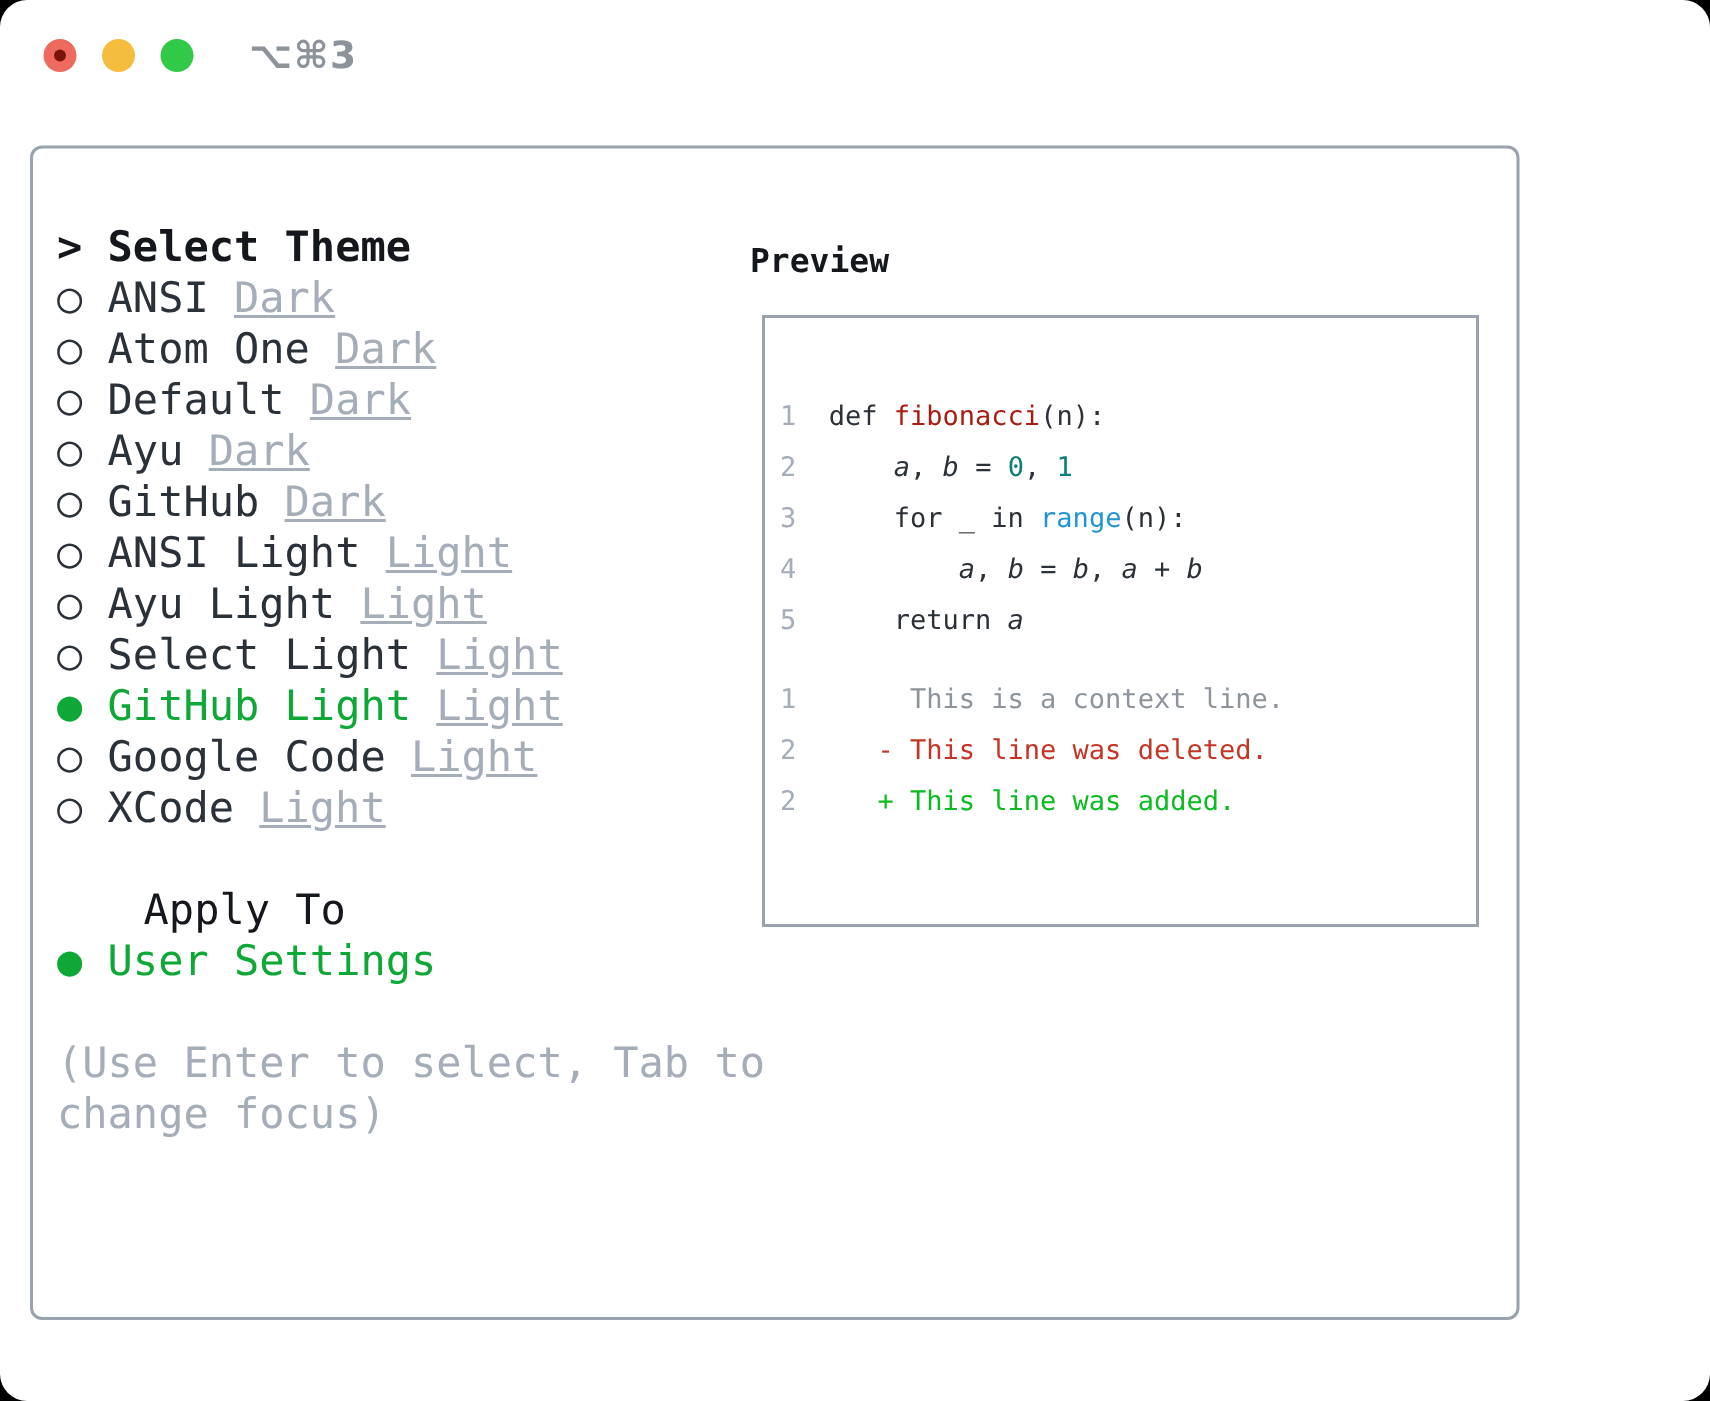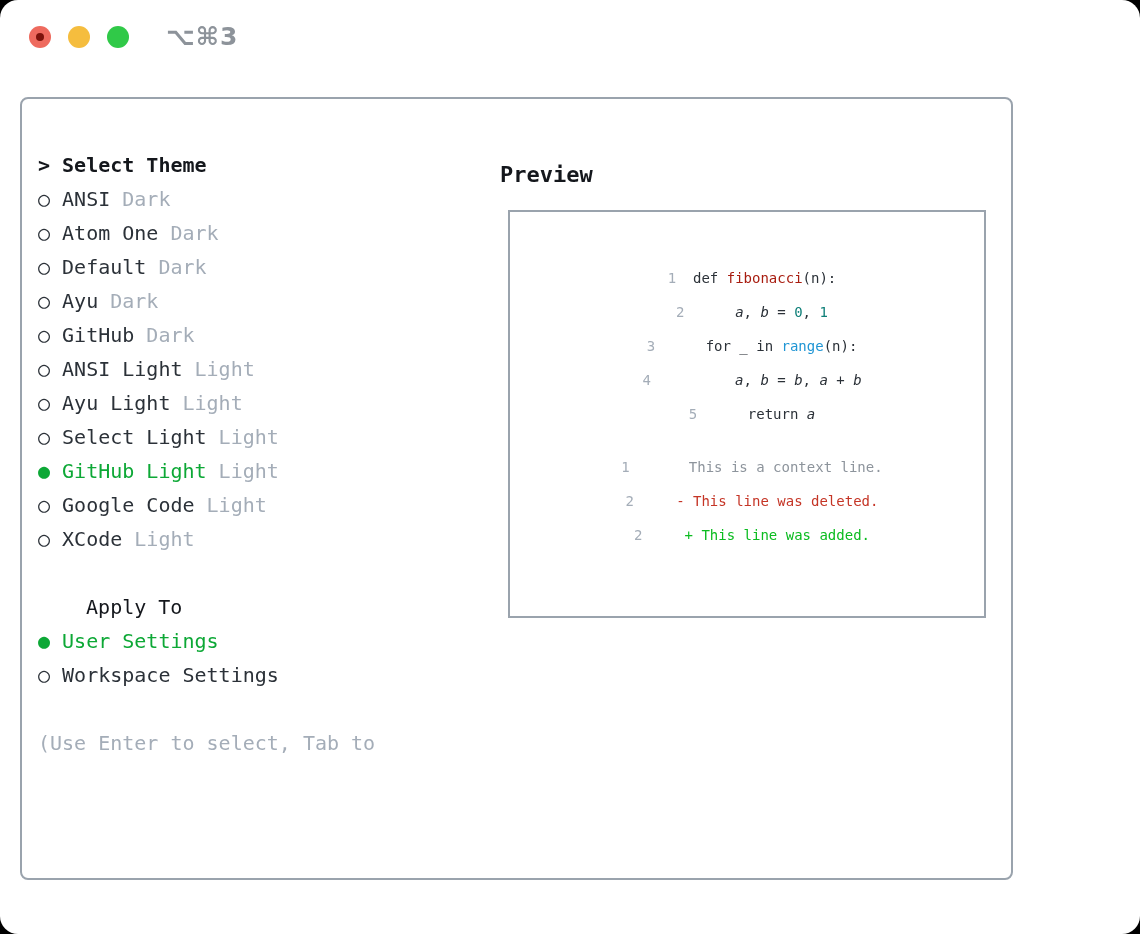--- a/index.html
+++ b/index.html
@@ -31,45 +31,45 @@
     letter-spacing:1px;
   }
   
   .panel{
     position:absolute;left:20px;top:97px;width:993px;height:783px;
     border:2px solid var(--panel-border);border-radius:8px;
     box-sizing:border-box;background:#fff;
   }
   .col-left{
     position:absolute;left:16px;top:49px;
-    font-size:20px;line-height:34px;color:var(--text-dark);
+    font-size:28px;line-height:34px;color:var(--text-dark);
   }
   .row{white-space:nowrap;}
   .marker{display:inline-block;width:2ch;color:var(--text-dark);}
   .marker.sel{color:var(--accent-green);}
   .prompt{font-weight:700;color:var(--text-header);}
   .hdr{font-weight:700;color:var(--text-header);}
   .hdr2{color:var(--text-header);margin-left:24px;}
   .mname{color:var(--text-dark);}
   .mname.sel{color:var(--accent-green);}
-  .mvariant{color:var(--text-muted);margin-left:1ch;}
+  .mvariant{color:var(--text-muted);margin-left:1ch;text-decoration:underline;}
   .spacer{height:34px;}
   .hint{color:var(--text-muted);}
   
   .col-right{
     position:absolute;left:478px;top:59px;
     font-size:22px;line-height:34px;
   }
   .preview-box{
     margin-top:18px;margin-left:8px;
     width:478px;height:408px;box-sizing:border-box;
     border:2px solid var(--panel-border);
     padding:49px 0 0 10px;overflow:hidden;
   }
-  .pline{white-space:pre;line-height:34px;font-size:14px;text-align:center;}
+  .pline{white-space:pre;line-height:34px;font-size:18px;}
   .ln{color:var(--line-number);}
   .diff-block{margin-top:19px;}
   .seg-code{color:var(--text-dark);}
   .seg-func{color:var(--code-func);}
   .seg-num{color:var(--code-number);}
   .seg-builtin{color:var(--code-builtin);}
   .seg-var{color:var(--text-dark);font-style:italic;}
   .seg-context{color:var(--diff-context);}
   .seg-deleted{color:var(--diff-deleted);}
   .seg-added{color:var(--diff-added);}
@@ -106,25 +106,25 @@
           <div class="row"><span class="marker sel">●</span><span class="mname sel">GitHub Light</span><span class="mvariant">Light</span></div>
           <div class="row"><span class="marker">○</span><span class="mname">Google Code</span><span class="mvariant">Light</span></div>
           <div class="row"><span class="marker">○</span><span class="mname">XCode</span><span class="mvariant">Light</span></div>
         </div>
       <div class="spacer"></div>
       <div class="row">
         <span class="marker"></span><span class="hdr2">Apply To</span>
       </div>
       <div id="apply-options">
           <div class="row"><span class="marker sel">●</span><span class="mname sel">User Settings</span></div>
-          <div class="row"><span class="marker">○</span><span class="mname">Workspace Settings</span></div>
         </div>
       <div class="spacer"></div>
       <div class="hint">
         <div>(Use Enter to select, Tab to</div>
+        <div>change focus)</div>
       </div>
     </div>
 
     <div class="col-right">
       <div class="hdr">Preview</div>
       <div class="preview-box">
         <div id="code-block">
             <div class="pline"><span class="ln">1</span><span class="seg-code">  def </span><span class="seg-func">fibonacci</span><span class="seg-code">(n):</span></div>
             <div class="pline"><span class="ln">2</span><span class="seg-code">      </span><span class="seg-var">a</span><span class="seg-code">, </span><span class="seg-var">b</span><span class="seg-code"> = </span><span class="seg-num">0</span><span class="seg-code">, </span><span class="seg-num">1</span></div>
             <div class="pline"><span class="ln">3</span><span class="seg-code">      for _ in </span><span class="seg-builtin">range</span><span class="seg-code">(n):</span></div>

